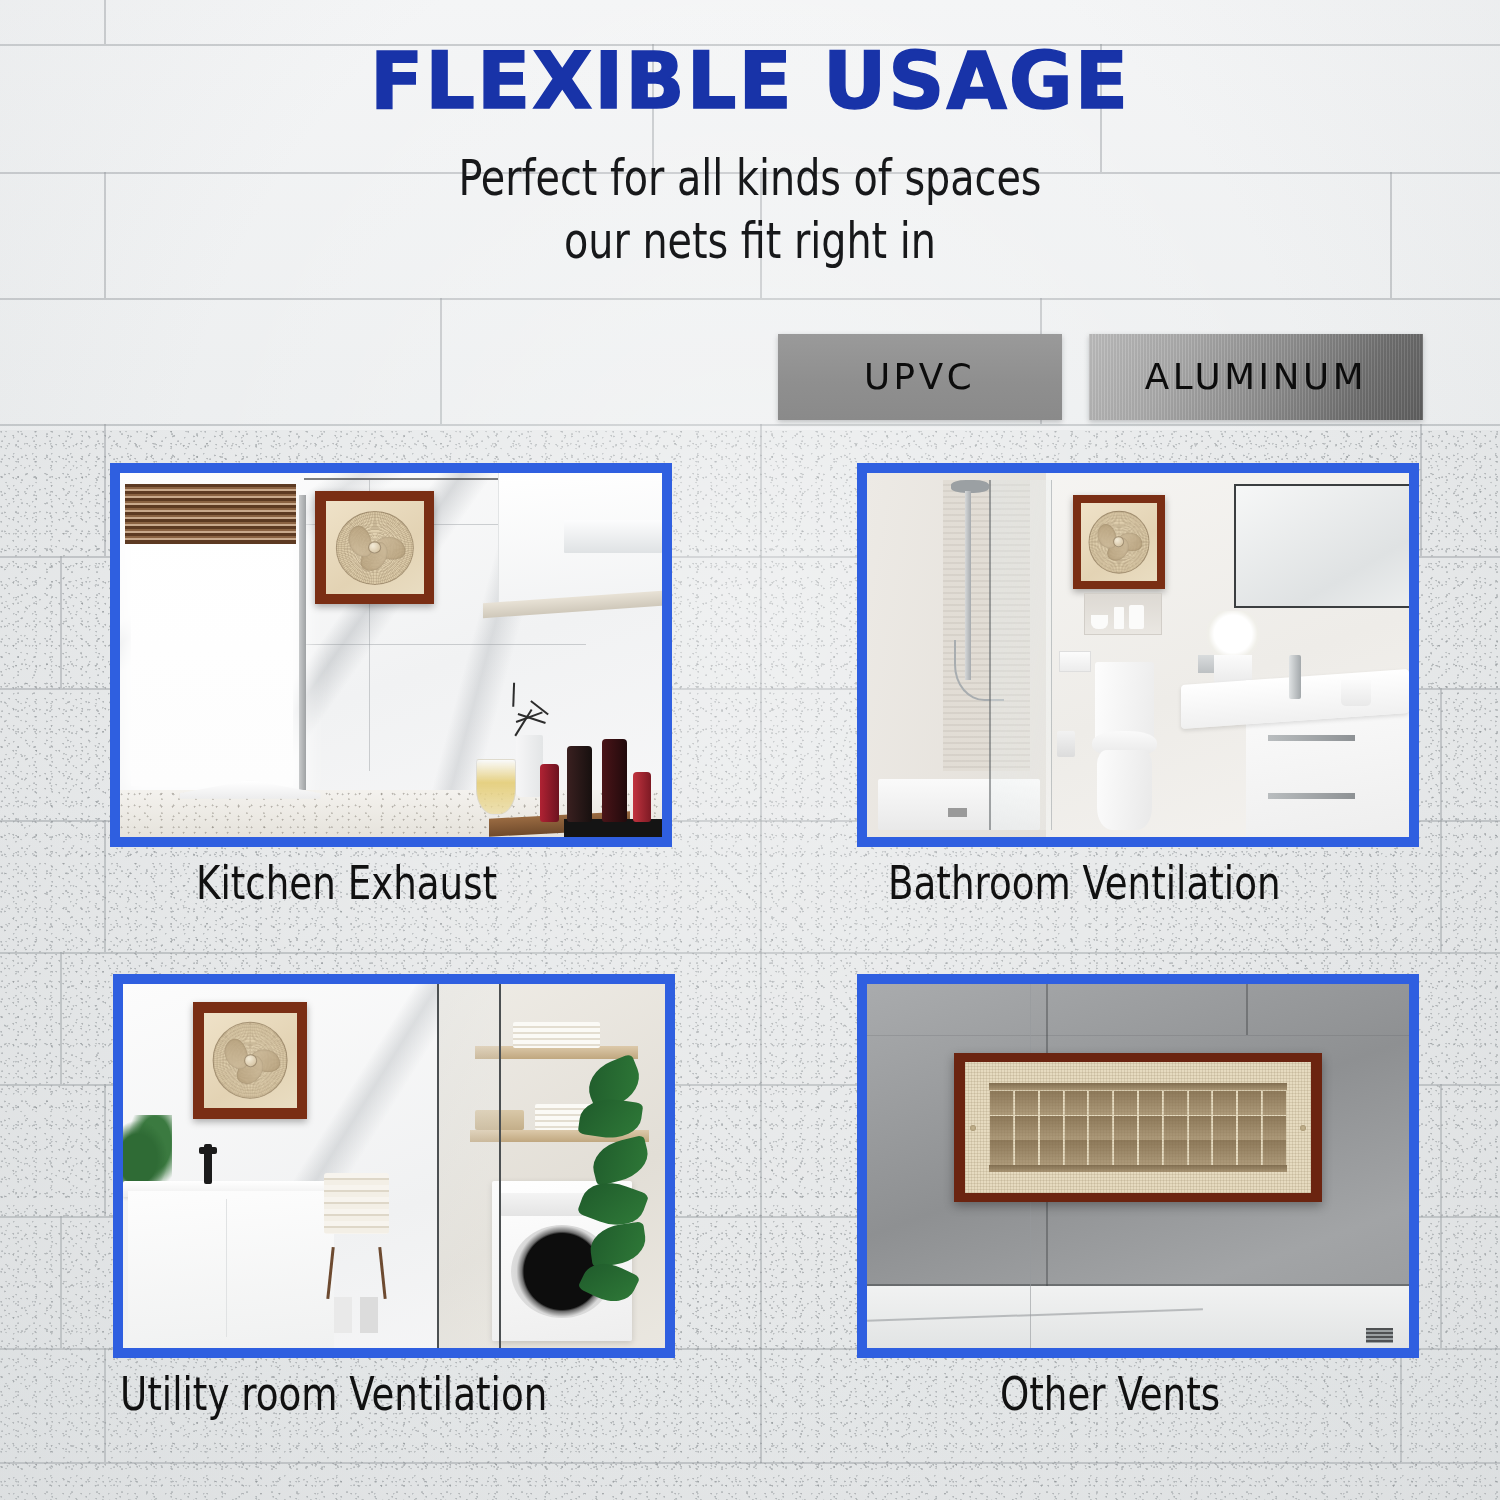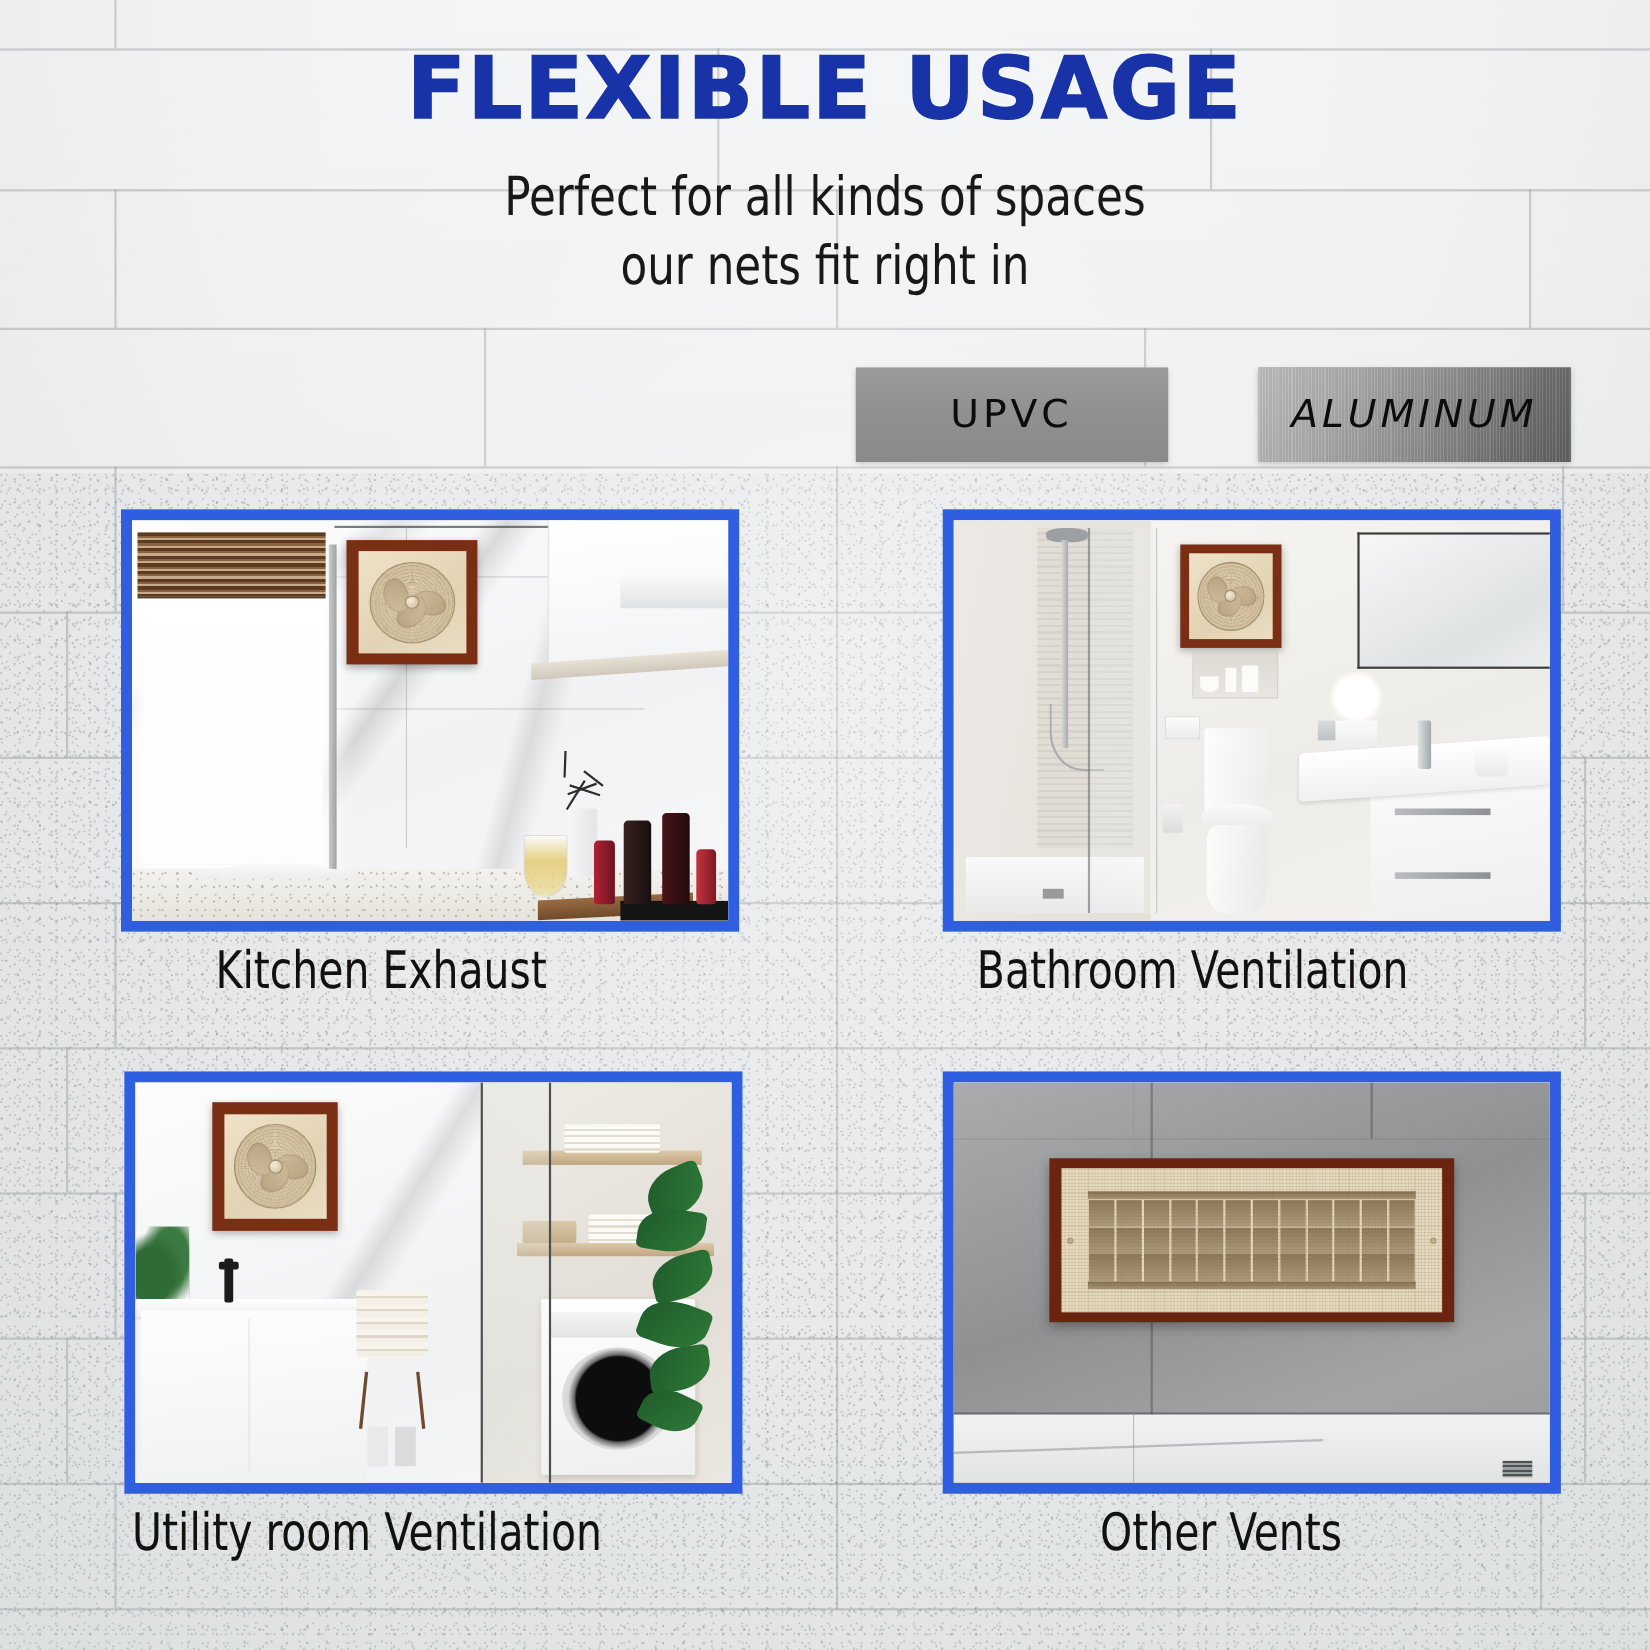--- a/index.html
+++ b/index.html
@@ -106,26 +106,25 @@
       linear-gradient(150deg,#f2f3f4,#dfe1e3 55%,#eceeef);
   }
   
   .badge-upvc{
     left:756px;top:334px;width:284px;height:86px;
     background:linear-gradient(180deg,#9a9a9a,#8f8f8f 55%,#8a8a8a);
     margin-left:22px;
   }
   
   .badge-aluminum{
-    left:1144px;top:334px;width:284px;height:86px;
+    left:1089px;top:334px;width:334px;height:86px;
     background-color:#9a9a9a;
     background-image:
       repeating-linear-gradient(90deg,rgba(255,255,255,.10) 0 1px,rgba(0,0,0,.045) 1px 3px),
       linear-gradient(118deg,#bdbdbd 0%,#ababab 26%,#8e8e8e 55%,#6f6f6f 80%,#5e5e5e 100%);
-    font-style: italic;
   }
 
   
   .panel{position:absolute;border:10px solid #2f5fe0;background:#fff;overflow:hidden;}
   .panel-inner{position:absolute;inset:0;overflow:hidden;}
   .p1{left:110px;top:463px;width:542px;height:364px;}
   .p2{left:857px;top:463px;width:542px;height:364px;}
   .p3{left:113px;top:974px;width:542px;height:364px;}
   .p4{left:857px;top:974px;width:542px;height:364px;}
 

